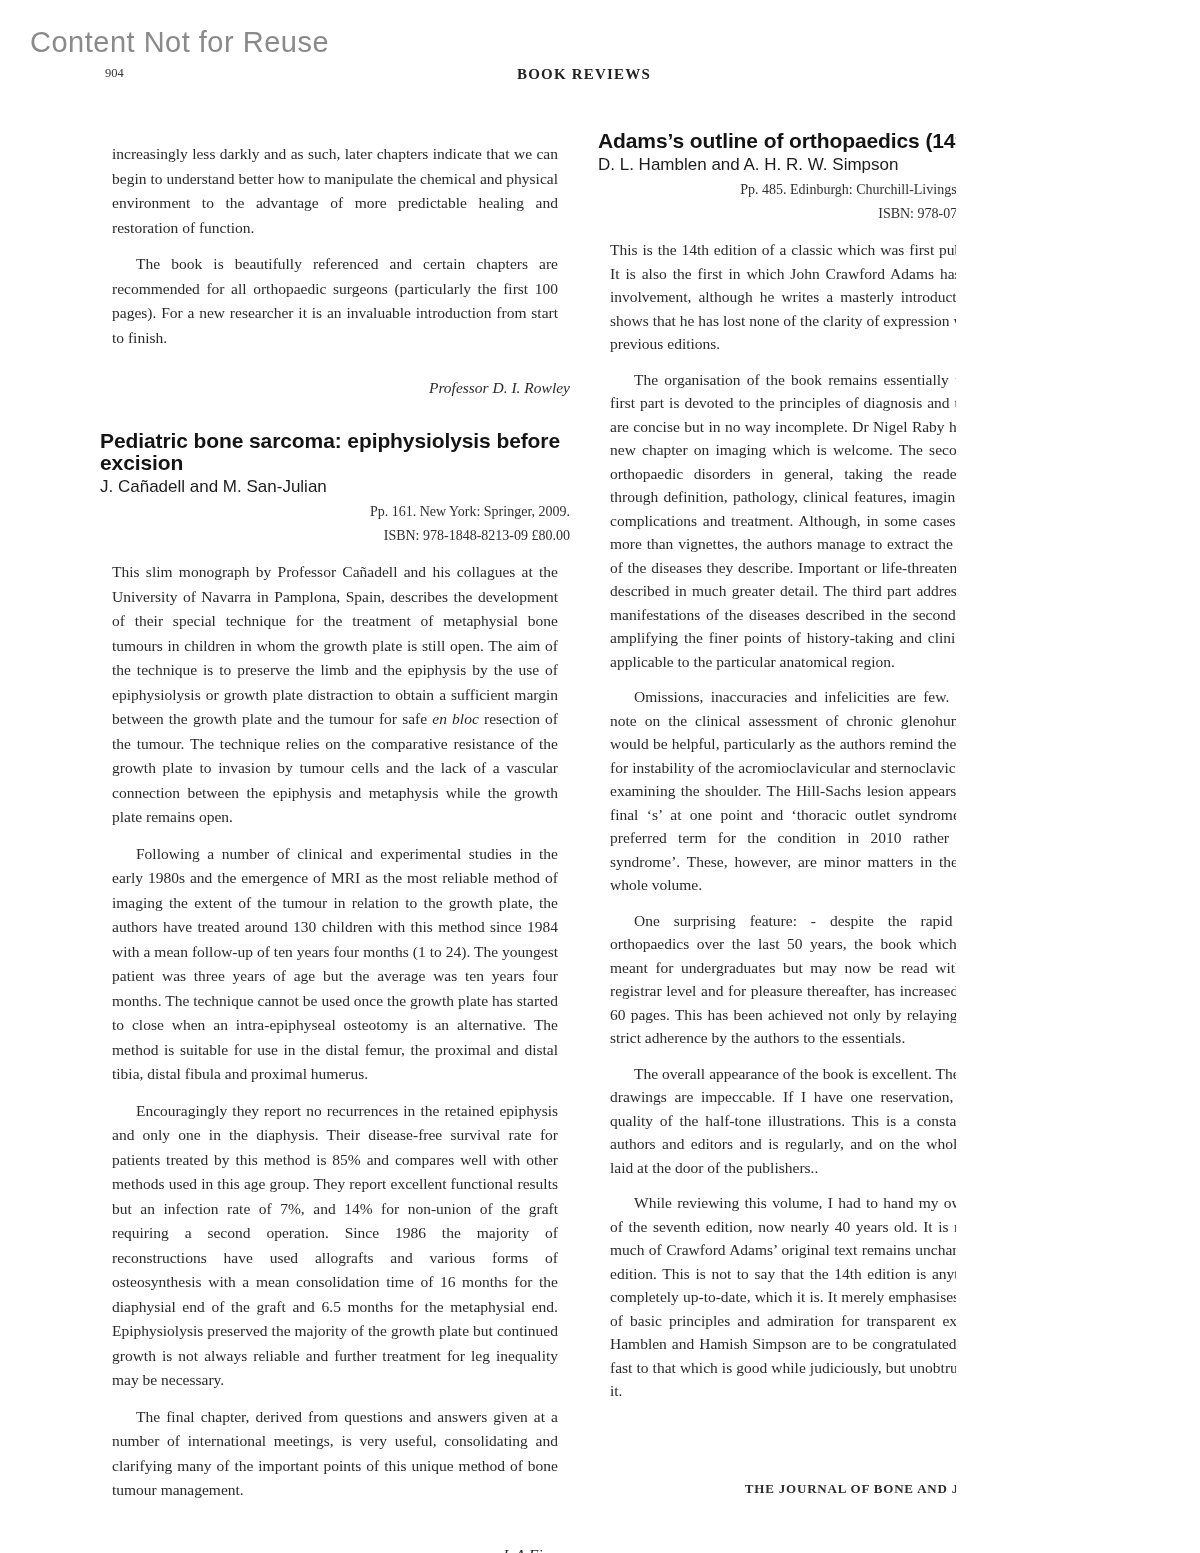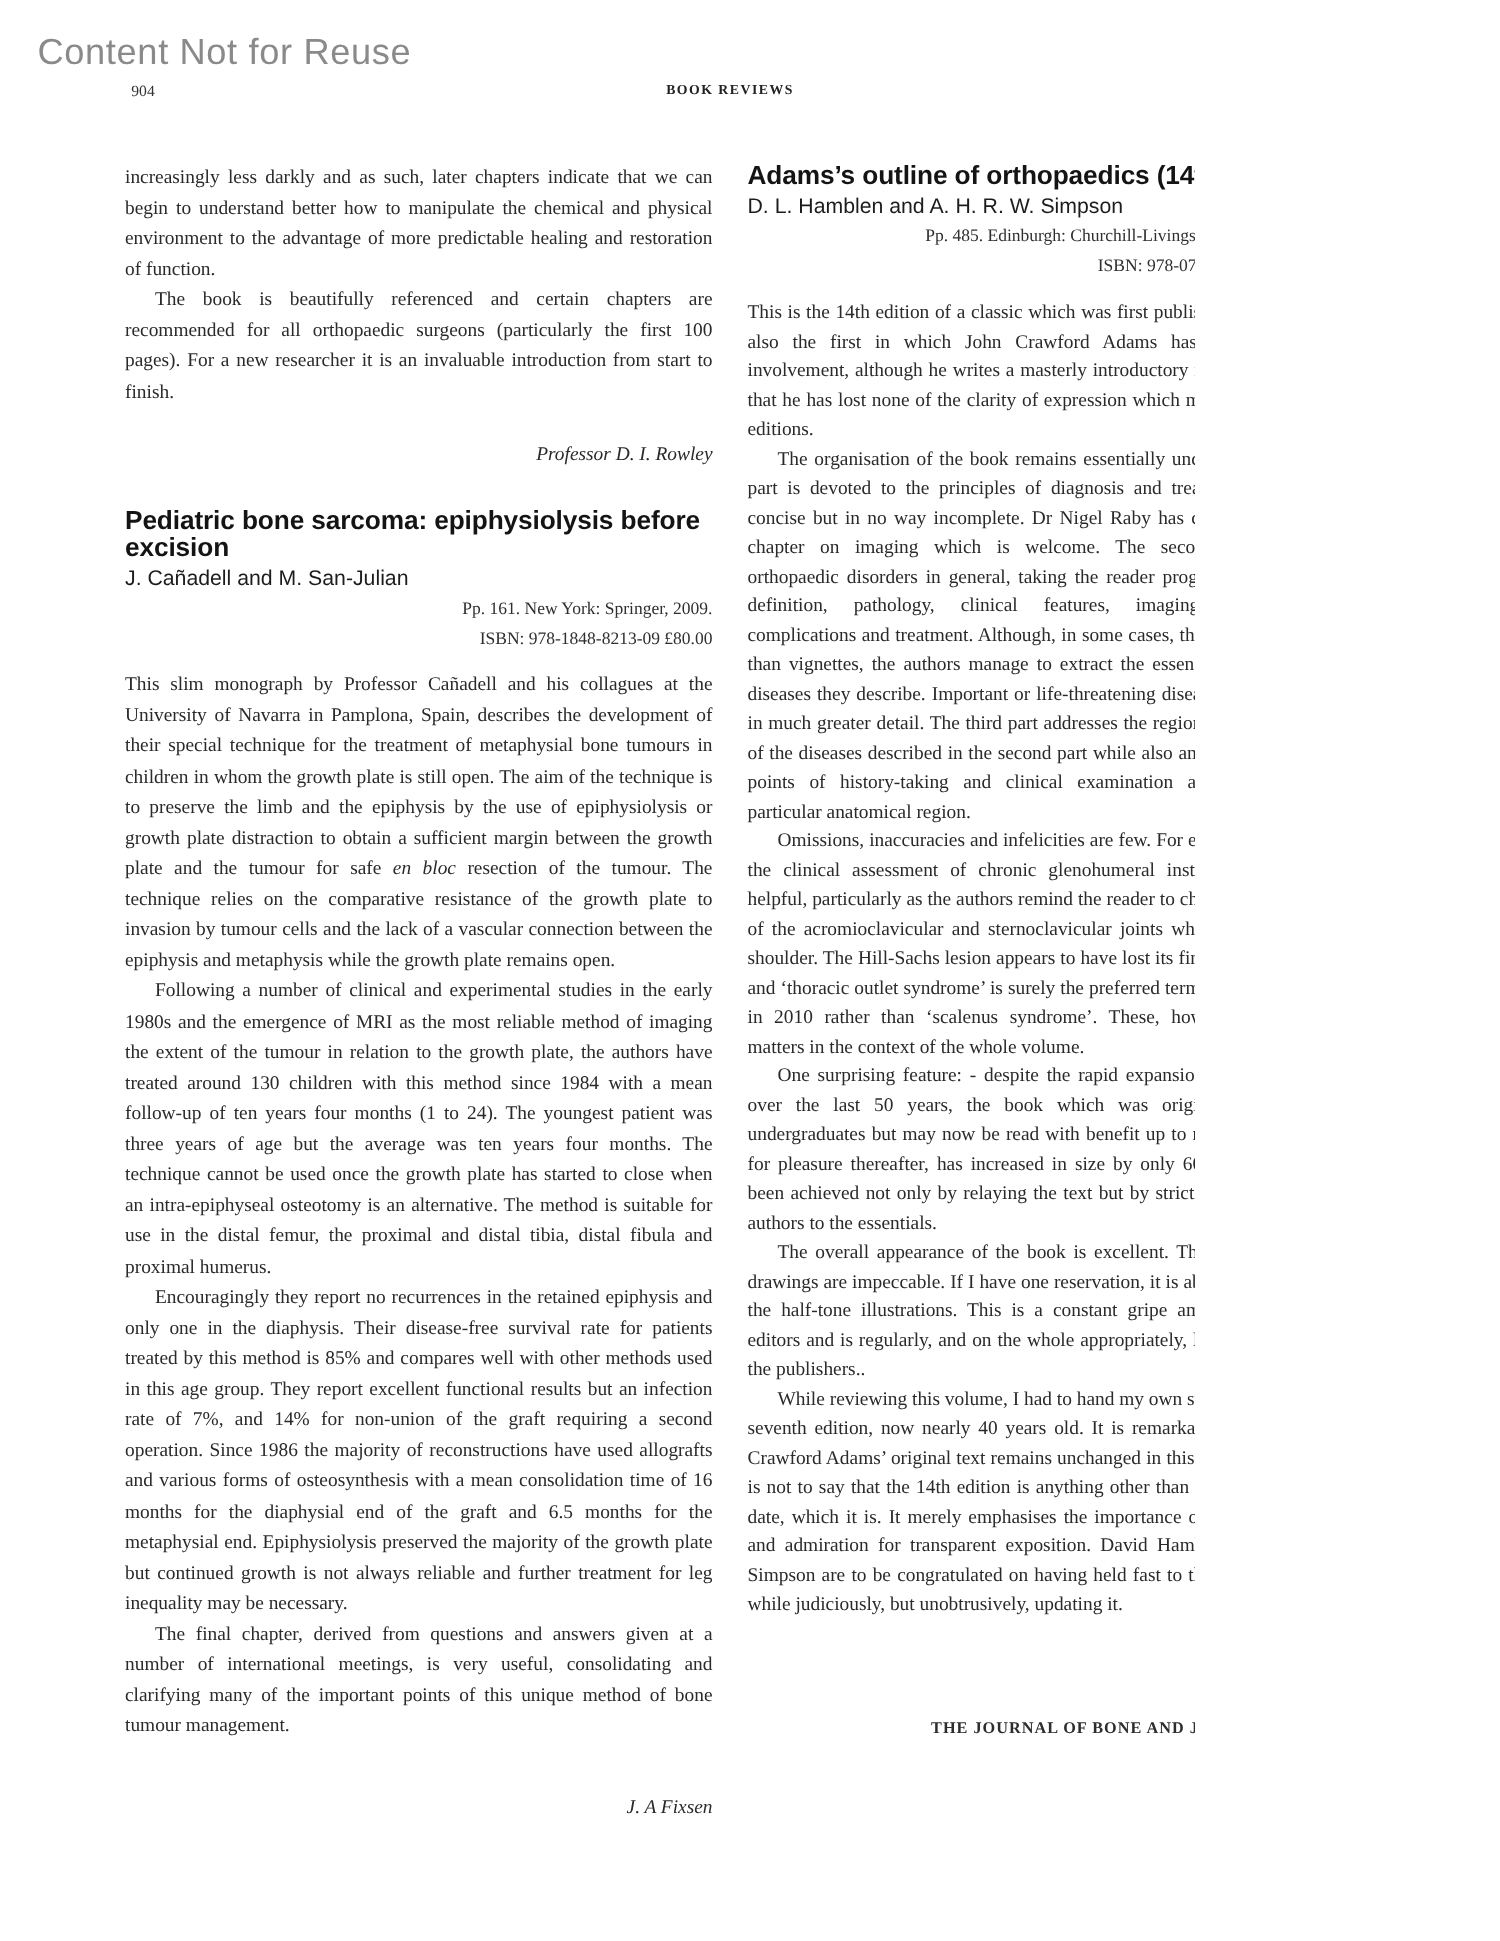--- a/index.html
+++ b/index.html
@@ -33,37 +33,37 @@
     left: 5px;
     top: 0;
     font-size: 12.5px;
     color: #333333;
   }
   .running-title {
     position: absolute;
     left: 50%;
     top: 0;
     transform: translateX(-50%);
-    font-size: 11px;
+    font-size: 15px;
     font-weight: 600;
     letter-spacing: 1.2px;
     color: #222222;
     white-space: nowrap;
   }
   .columns {
     position: absolute;
     top: 130px;
     left: 100px;
     width: 968px;
     display: flex;
     gap: 28px;
   }
   .column { width: 470px; }
   .body p {
-    margin: 0;
+    margin: 12px;
     text-align: justify;
     font-size: 15.5px;
     line-height: 24.5px;
     color: #2a2a2a;
   }
   .col-right .body p { line-height: 23.5px; }
   .body p + p { text-indent: 24px; }
   .signature {
     text-align: right;
     font-size: 15.5px;

